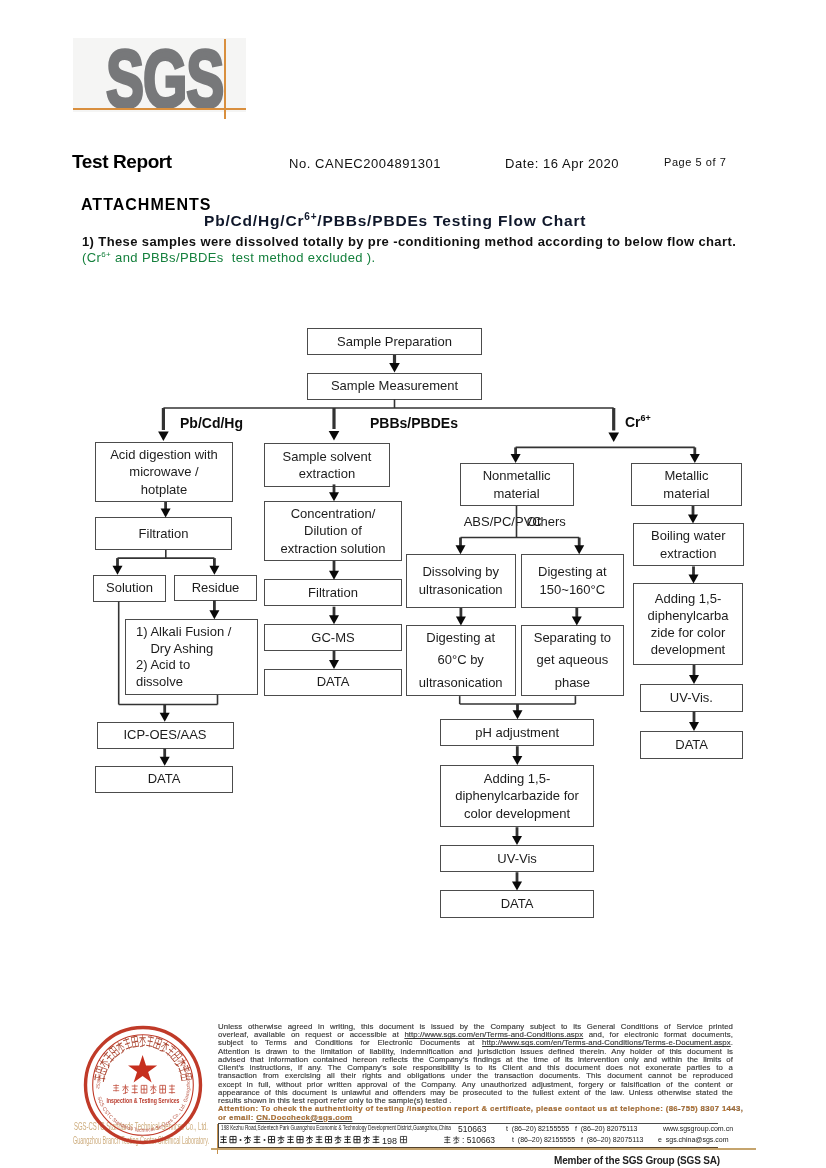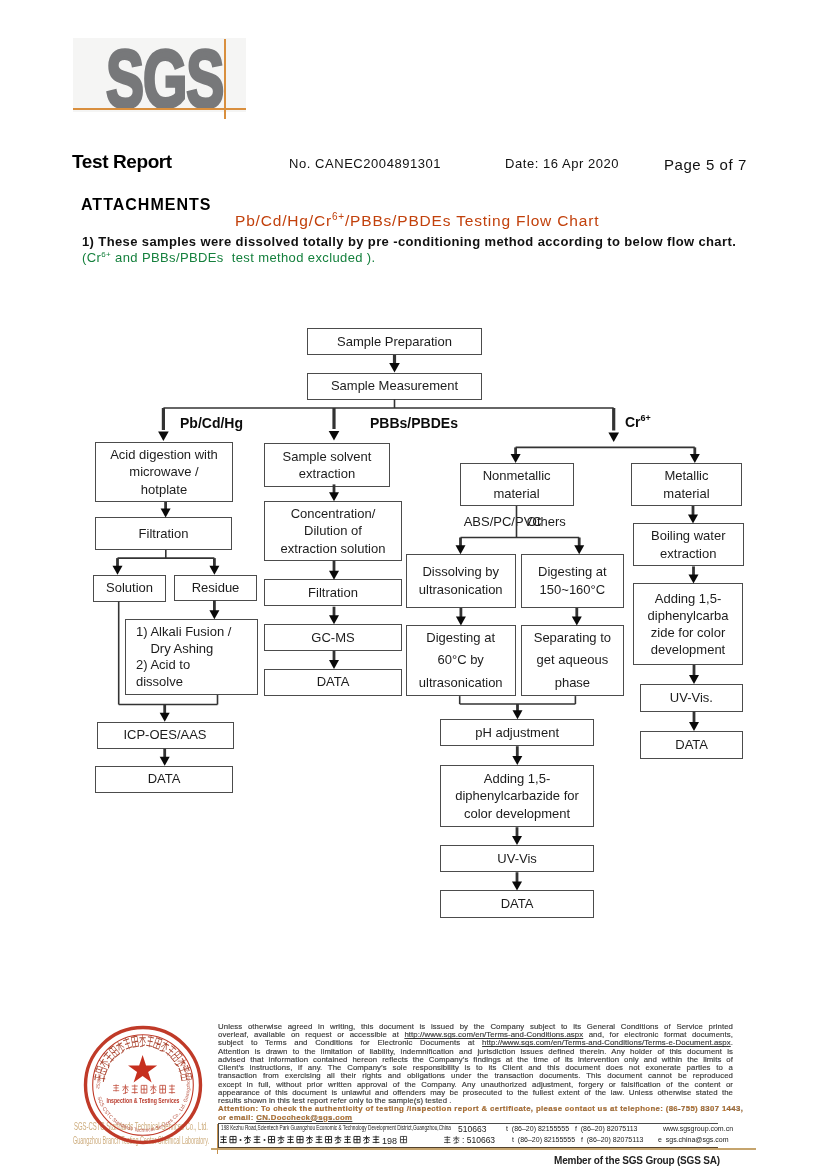--- a/index.html
+++ b/index.html
@@ -13,24 +13,24 @@
 <body>
 
 <div class="abs" style="left:73px;top:38px;width:173px;height:74px;background:#f5f5f4;"></div>
 <div class="abs" style="left:106px;top:38px;font-weight:bold;font-size:82px;color:#77787a;letter-spacing:-1.5px;transform:scaleX(0.695);transform-origin:0 0;line-height:82px;-webkit-text-stroke:3.4px #77787a;">SGS</div>
 <div class="abs" style="left:73px;top:108px;width:173px;height:1.8px;background:#d98f3e;"></div>
 <div class="abs" style="left:223.8px;top:39px;width:1.8px;height:80px;background:#d98f3e;"></div>
 
 <div class="abs" style="left:72px;top:151px;font-size:19px;font-weight:bold;color:#000;letter-spacing:-0.4px;">Test Report</div>
 <div class="abs" style="left:289px;top:156px;font-size:13px;color:#111;letter-spacing:0.55px;">No. CANEC2004891301</div>
 <div class="abs" style="left:505px;top:156px;font-size:13px;color:#111;letter-spacing:0.55px;">Date: 16 Apr 2020</div>
-<div class="abs" style="left:664px;top:156px;font-size:15px;color:#111;letter-spacing:0.55px;">Page 5 of 7</div>
+<div class="abs" style="left:664px;top:156px;font-size:11px;color:#111;letter-spacing:0.55px;">Page 5 of 7</div>
 
 <div class="abs" style="left:81px;top:196px;font-size:16px;font-weight:bold;color:#000;letter-spacing:1px;">ATTACHMENTS</div>
-<div class="abs" style="left:235px;top:211.5px;font-size:15.5px;font-weight:normal;color:#c2410c;letter-spacing:0.82px;">Pb/Cd/Hg/Cr<sup style="font-size:10px;">6+</sup>/PBBs/PBDEs Testing Flow Chart</div>
+<div class="abs" style="left:204px;top:211.5px;font-size:15.5px;font-weight:bold;color:#0f172a;letter-spacing:0.82px;">Pb/Cd/Hg/Cr<sup style="font-size:10px;">6+</sup>/PBBs/PBDEs Testing Flow Chart</div>
 <div class="abs" style="left:82px;top:234px;font-size:13px;color:#111;letter-spacing:0.38px;font-weight:bold;">1) These samples were dissolved totally by pre -conditioning method according to below flow chart.</div>
 <div class="abs" style="left:82px;top:250px;font-size:13px;color:#15803d;letter-spacing:0.38px;">(Cr<sup style="font-size:8px;">6+</sup> and PBBs/PBDEs&nbsp; test method excluded ).</div>
 
 <div class="box" style="left:307px;top:328px;width:175px;height:27px;">Sample Preparation</div>
 <div class="box" style="left:307px;top:372.5px;width:175px;height:27px;">Sample Measurement</div>
 
 <div class="lbl" style="left:180px;top:415px;">Pb/Cd/Hg</div>
 <div class="lbl" style="left:351px;top:415px;padding-left:19px;">PBBs/PBDEs</div>
 <div class="lbl" style="left:625px;top:414px;">Cr<sup style="font-size:9px;">6+</sup></div>
 

